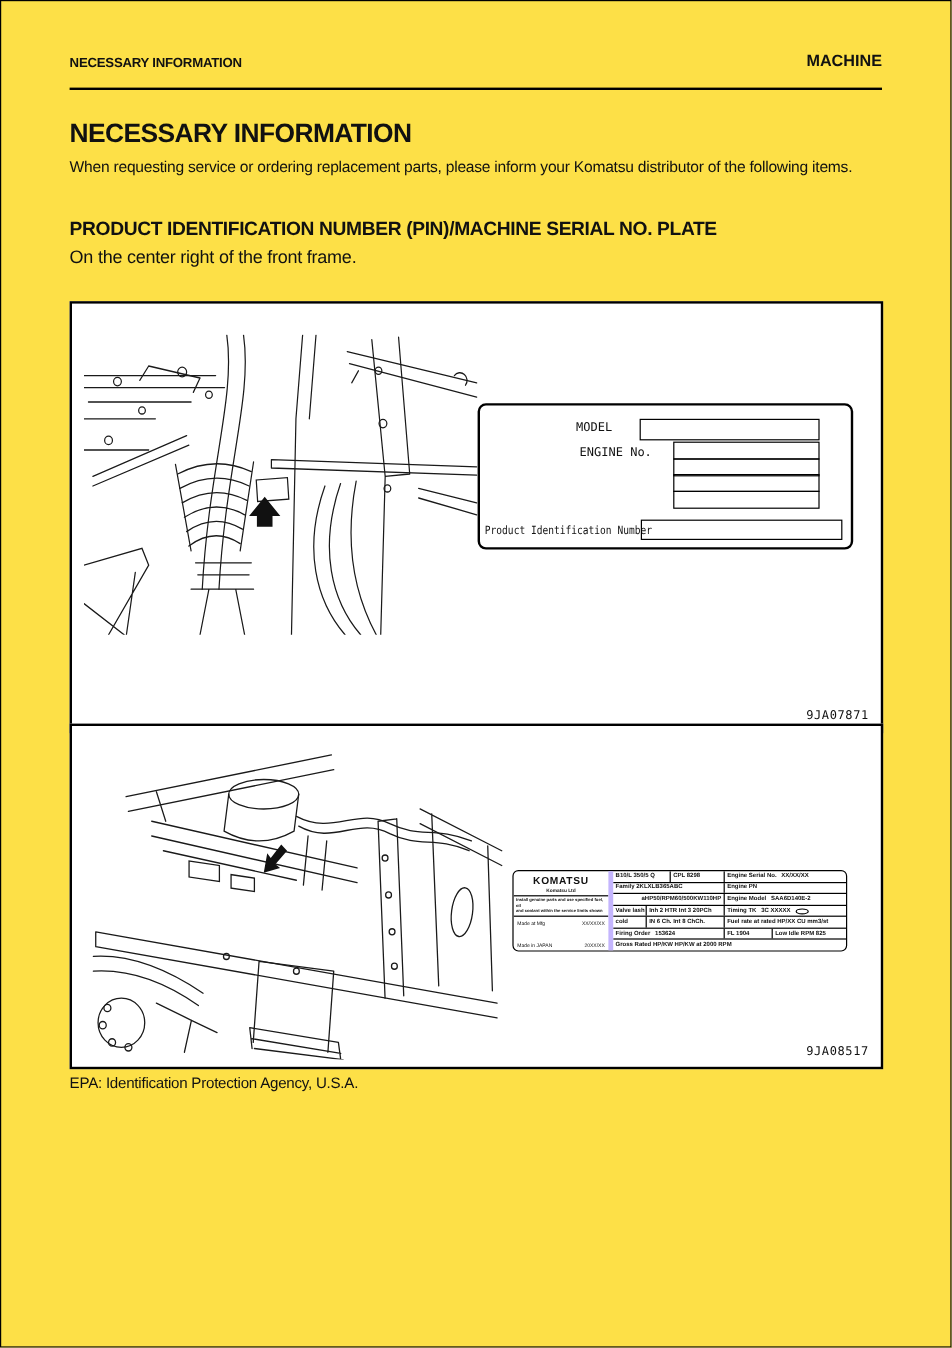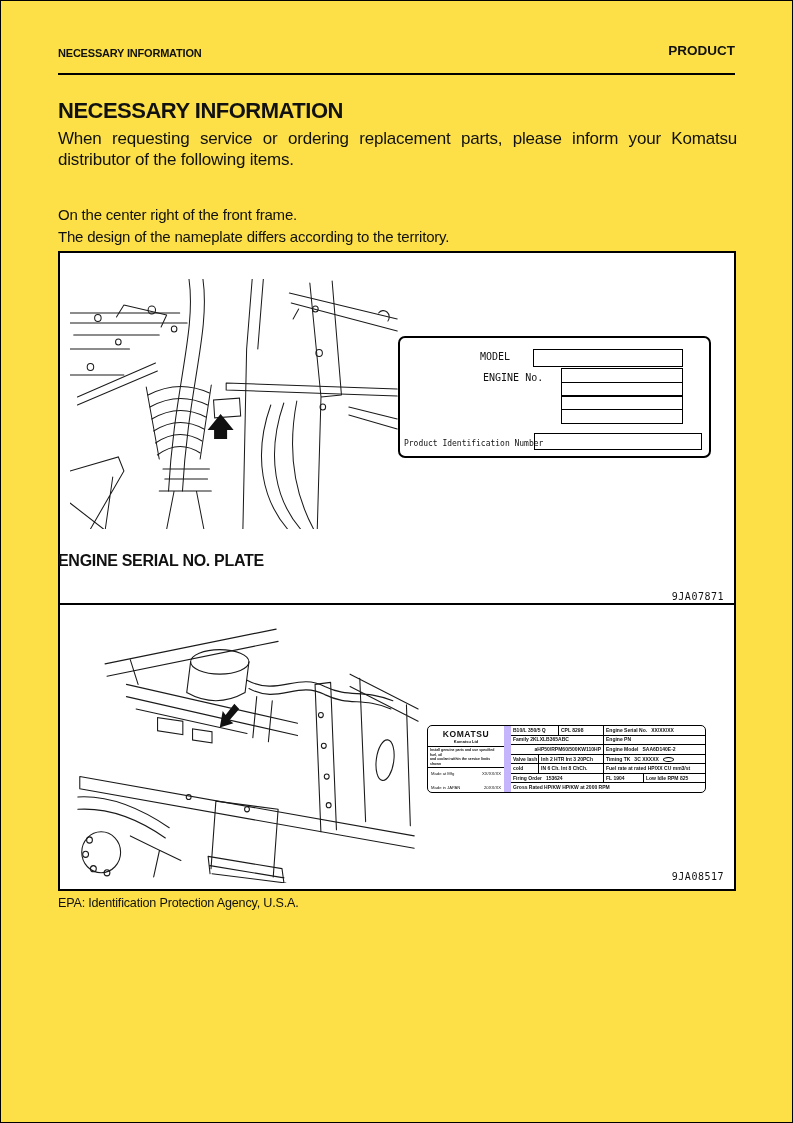--- a/index.html
+++ b/index.html
@@ -8,21 +8,21 @@
     position:relative; width:793px; height:1123px; margin:0 auto;
     background:#fde047; border:1px solid #000; overflow:hidden;
     font-family:"Liberation Sans", sans-serif; color:#111;
   }
   
   .rh-left  { position:absolute; left:57px; top:46px; font-size:11px; font-weight:bold; letter-spacing:-0.2px; }
   .rh-right { position:absolute; right:57px; top:42px; font-size:13.5px; font-weight:bold; }
   .head-rule{ position:absolute; left:57px; right:57px; top:72px; height:2px; background:#000; }
 
   .title { position:absolute; left:57px; top:97px; font-size:22px; font-weight:bold; letter-spacing:-0.5px; }
-  .intro { position:absolute; left:57px; top:127px; width:679px; font-size:17px; line-height:21px;
+  .intro { position:absolute; left:57px; top:127px; width:679px; font-size:13px; line-height:21px;
            letter-spacing:-0.2px; text-align:justify; }
   .watermark { position:absolute; left:158px; top:119px; font-size:29px; letter-spacing:0.5px;
                color:#a9722c; z-index:6; white-space:nowrap; }
 
   .sec-head { position:absolute; left:57px; font-size:16px; font-weight:bold; letter-spacing:-0.3px; }
   .bodyline { position:absolute; left:57px; font-size:15px; letter-spacing:-0.2px; }
 
   .figure { position:absolute; left:57px; width:678px; height:288px; border:2px solid #000; background:#fff; }
   .fig1 { top:250px; height:360px; }
   .fig2 { top:602px; }
@@ -41,21 +41,21 @@
   .pp-serial-stack > div { height:15px; border:1.5px solid #000; margin-top:-1.5px; }
   .pp-serial-stack > div:first-child { margin-top:0; }
   .pp-pin-label { position:absolute; left:4px; top:99px; font-size:9.5px; white-space:nowrap;
                   transform:scaleX(0.84); transform-origin:left center; }
   .pp-pin-box   { position:absolute; left:134px; top:95px; width:168px; height:17px; border:1.5px solid #000; }
 
   
   .eplate { position:absolute; left:367px; top:120px; width:279px; height:68px;
             border:1px solid #000; border-radius:5px; display:flex; background:#fff;
             font-family:"Liberation Sans", sans-serif; }
-  .ep-left { width:83px; border-right:7px solid #c4b5fd; display:flex; flex-direction:column; overflow:hidden; }
+  .ep-left { width:83px; border-right:4px solid #c4b5fd; display:flex; flex-direction:column; overflow:hidden; }
   .ep-brand   { font-size:8.5px; font-weight:bold; text-align:center; letter-spacing:0.6px; margin-top:3px; }
   .ep-company { font-size:4px; font-weight:bold; text-align:center; }
   .ep-notice  { border-top:1px solid #000; border-bottom:1px solid #000; margin-top:2px;
                 font-size:3.5px; line-height:4.5px; padding:1px 2px; font-weight:bold; }
   .ep-made { display:flex; justify-content:space-between; font-size:4.2px; padding:0 3px; margin-top:3px; }
   .ep-made.last { margin-top:auto; margin-bottom:2px; }
   .ep-right { flex:1; display:flex; flex-direction:column; font-size:5px; line-height:1; overflow:hidden; }
   .ep-row { flex:1; display:flex; border-bottom:1px solid #000; min-height:0; }
   .ep-row:last-child { border-bottom:none; }
   .ep-cell { display:flex; align-items:center; padding:0 2px; border-right:1px solid #000;
@@ -71,28 +71,28 @@
   .pageno { position:absolute; left:57px; top:1137px; font-size:15px;margin-left:28px; }
 
   svg { display:block; }
 </style>
 </head>
 <body>
 
 <div class="page">
 
   <div class="rh-left">NECESSARY INFORMATION</div>
-  <div class="rh-right">PRODUCT</div>
+  <div class="rh-right">MACHINE</div>
   <div class="head-rule"></div>
 
   <h1 class="title">NECESSARY INFORMATION</h1>
   <p class="intro">When requesting service or ordering replacement parts, please inform your Komatsu distributor of the following items.</p>
 
+  <h2 class="sec-head" style="top:182px;">PRODUCT IDENTIFICATION NUMBER (PIN)/MACHINE SERIAL NO. PLATE</h2>
   <p class="bodyline" style="top:205px;">On the center right of the front frame.</p>
-  <p class="bodyline" style="top:227px;">The design of the nameplate differs according to the territory.</p>
 
   <div class="figure fig1">
     <svg class="lineart" style="left:10px; top:26px;" width="330" height="250" viewBox="0 0 355 250" preserveAspectRatio="none">
       <g stroke="#1a1a1a" stroke-width="1.1" fill="none" stroke-linecap="round">
         <path d="M0,34 H118 M0,44 H126 M4,56 H96 M0,70 H64 M0,96 H58"></path>
         <path d="M58,26 l46,10 M58,26 l-8,12 M104,36 l-6,12"></path>
         <circle cx="30" cy="39" r="3.5"></circle>
           <circle cx="88" cy="31" r="4"></circle>
           <circle cx="112" cy="50" r="3"></circle>
         <circle cx="52" cy="63" r="3"></circle>
@@ -128,21 +128,20 @@
         <div></div>
         <div></div>
       </div>
       <span class="pp-pin-label">Product Identification Number</span>
       <div class="pp-pin-box"></div>
     </div>
 
     <span class="figcode">9JA07871</span>
   </div>
 
-  <h2 class="sec-head" style="top:551px;">ENGINE SERIAL NO. PLATE</h2>
 
   <div class="figure fig2">
     <svg class="lineart" style="left:12px; top:20px;" width="350" height="258" viewBox="0 0 360 252" preserveAspectRatio="none">
       <g stroke="#1a1a1a" stroke-width="1.1" fill="none" stroke-linecap="round">
         <path d="M34,38 L210,4 M36,50 L212,16 M60,34 l8,24"></path>
         <ellipse cx="152" cy="36" rx="30" ry="12"></ellipse>
         <path d="M122,36 L118,66 M182,36 L178,66 M118,66 Q148,82 178,66"></path>
         <path d="M180,54 C212,70 232,46 260,60 C286,72 298,62 330,74 M182,62 C212,78 232,54 260,68 C286,80 298,70 328,82"></path>
         <path d="M56,58 L232,96 M56,70 L232,108 M66,82 L180,106"></path>
         <rect x="88" y="78" width="26" height="13" transform="skewY(8)"></rect>

